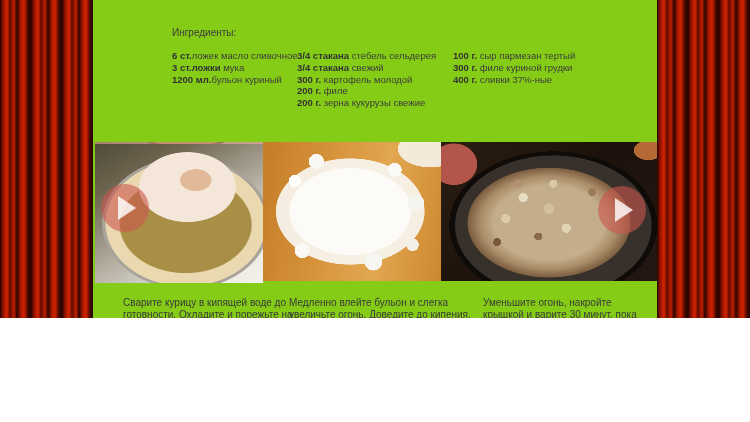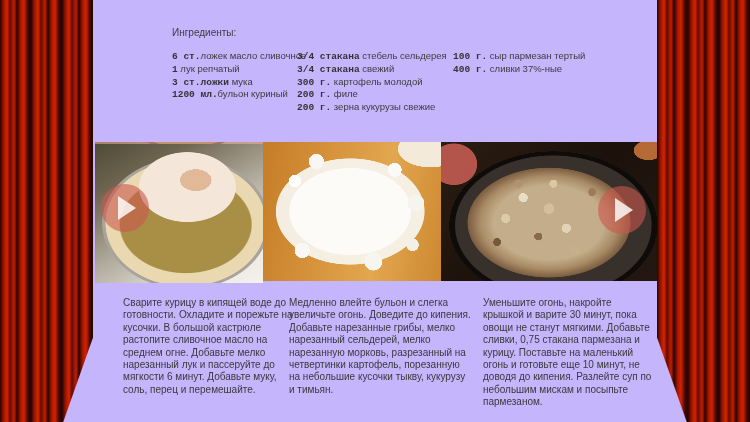--- a/index.html
+++ b/index.html
@@ -1,33 +1,33 @@
 <!DOCTYPE html>
 <html><head>
 <meta charset="utf-8">
 <style>
   html,body{margin:0;padding:0;}
   body{width:750px;height:422px;font-family:"Liberation Sans","DejaVu Sans",sans-serif;}
-  .stage{position:relative;width:750px;height:422px;background:#c4b5fd;overflow:hidden;}
+  .stage{position:relative;width:750px;height:318px;background:#84cc16;overflow:hidden;}
 
   
   .curtain{position:absolute;top:0;height:422px;width:93px;
     background:repeating-linear-gradient(90deg,
       #240400 0px,#8e1300 3px,#d82400 7px,#5f0c00 10px,#c41e00 14px,
       #2a0500 17px,#b01900 21px,#d32200 24px,#420800 28px,#240400 31px);}
   .curtain.left{left:0;clip-path:polygon(0 0,100% 0,100% 80%,68% 100%,0 100%);}
   .curtain.right{right:0;clip-path:polygon(0 0,100% 0,100% 100%,32% 100%,0 80%);}
 
   
   .title{position:absolute;left:172px;top:27px;font-size:10px;color:#3d3d3d;}
   .ing-col{position:absolute;top:50px;font-size:9.5px;line-height:11.8px;color:#3c3c3c;white-space:nowrap;}
   .ing-col.c1{left:172px;}
   .ing-col.c2{left:297px;}
   .ing-col.c3{left:453px;}
-  .ing-line b{font-weight:bold;color:#333;font-family:Liberation Mono, monospace;}
+  .ing-line b{font-weight:bold;color:#333;}
 
   
   .photo{position:absolute;top:142px;height:139px;}
   .photo1{left:95px;width:168px;border-top:2px solid rgba(150,60,30,.45);
     background-image:
       radial-gradient(ellipse 26px 18px at 60% 26%, rgba(222,178,142,.85) 0 60%, rgba(222,178,142,0) 61%),
       radial-gradient(ellipse 50px 36px at 55% 31%, #f4e7d9 0 96%, rgba(244,231,217,0) 98%),
       radial-gradient(ellipse 68px 50px at 54% 58%, #a98f46 0 96%, rgba(169,143,70,0) 98%),
       radial-gradient(ellipse 84px 66px at 54% 57%, #ead9b0 0 95%, #a8a49c 96% 99%, rgba(0,0,0,0) 100%),
       linear-gradient(150deg,#4f4a36 0%,#6e6550 22%,#b5afa2 55%,#eceae2 85%,#f4f2ec 100%);}
@@ -93,35 +93,35 @@
 
 <div class="stage">
 
   <div class="curtain left"></div>
   <div class="curtain right"></div>
 
   <div class="title">Ингредиенты:</div>
 
   <div class="ing-col c1">
     <div class="ing-line"><b>6 ст.</b><span>ложек масло сливочное</span></div>
-    <div class="ing-line"><b>1</b><span> лук репчатый</span></div>
     <div class="ing-line"><b>3 ст.ложки</b><span> мука</span></div>
     <div class="ing-line"><b>1200 мл.</b><span>бульон куриный</span></div>
   </div>
 
   <div class="ing-col c2">
     <div class="ing-line"><b>3/4 стакана</b><span> стебель сельдерея</span></div>
     <div class="ing-line"><b>3/4 стакана</b><span> свежий</span></div>
     <div class="ing-line"><b>300 г.</b><span> картофель молодой</span></div>
     <div class="ing-line"><b>200 г.</b><span> филе</span></div>
     <div class="ing-line"><b>200 г.</b><span> зерна кукурузы свежие</span></div>
   </div>
 
   <div class="ing-col c3">
     <div class="ing-line"><b>100 г.</b><span> сыр пармезан тертый</span></div>
+    <div class="ing-line"><b>300 г.</b><span> филе куриной грудки</span></div>
     <div class="ing-line"><b>400 г.</b><span> сливки 37%-ные</span></div>
   </div>
 
   <div class="photo photo1"></div>
   <div class="photo photo2"></div>
   <div class="photo photo3"></div>
 
   <div class="play left">
     <span class="tri"></span>
   </div>

